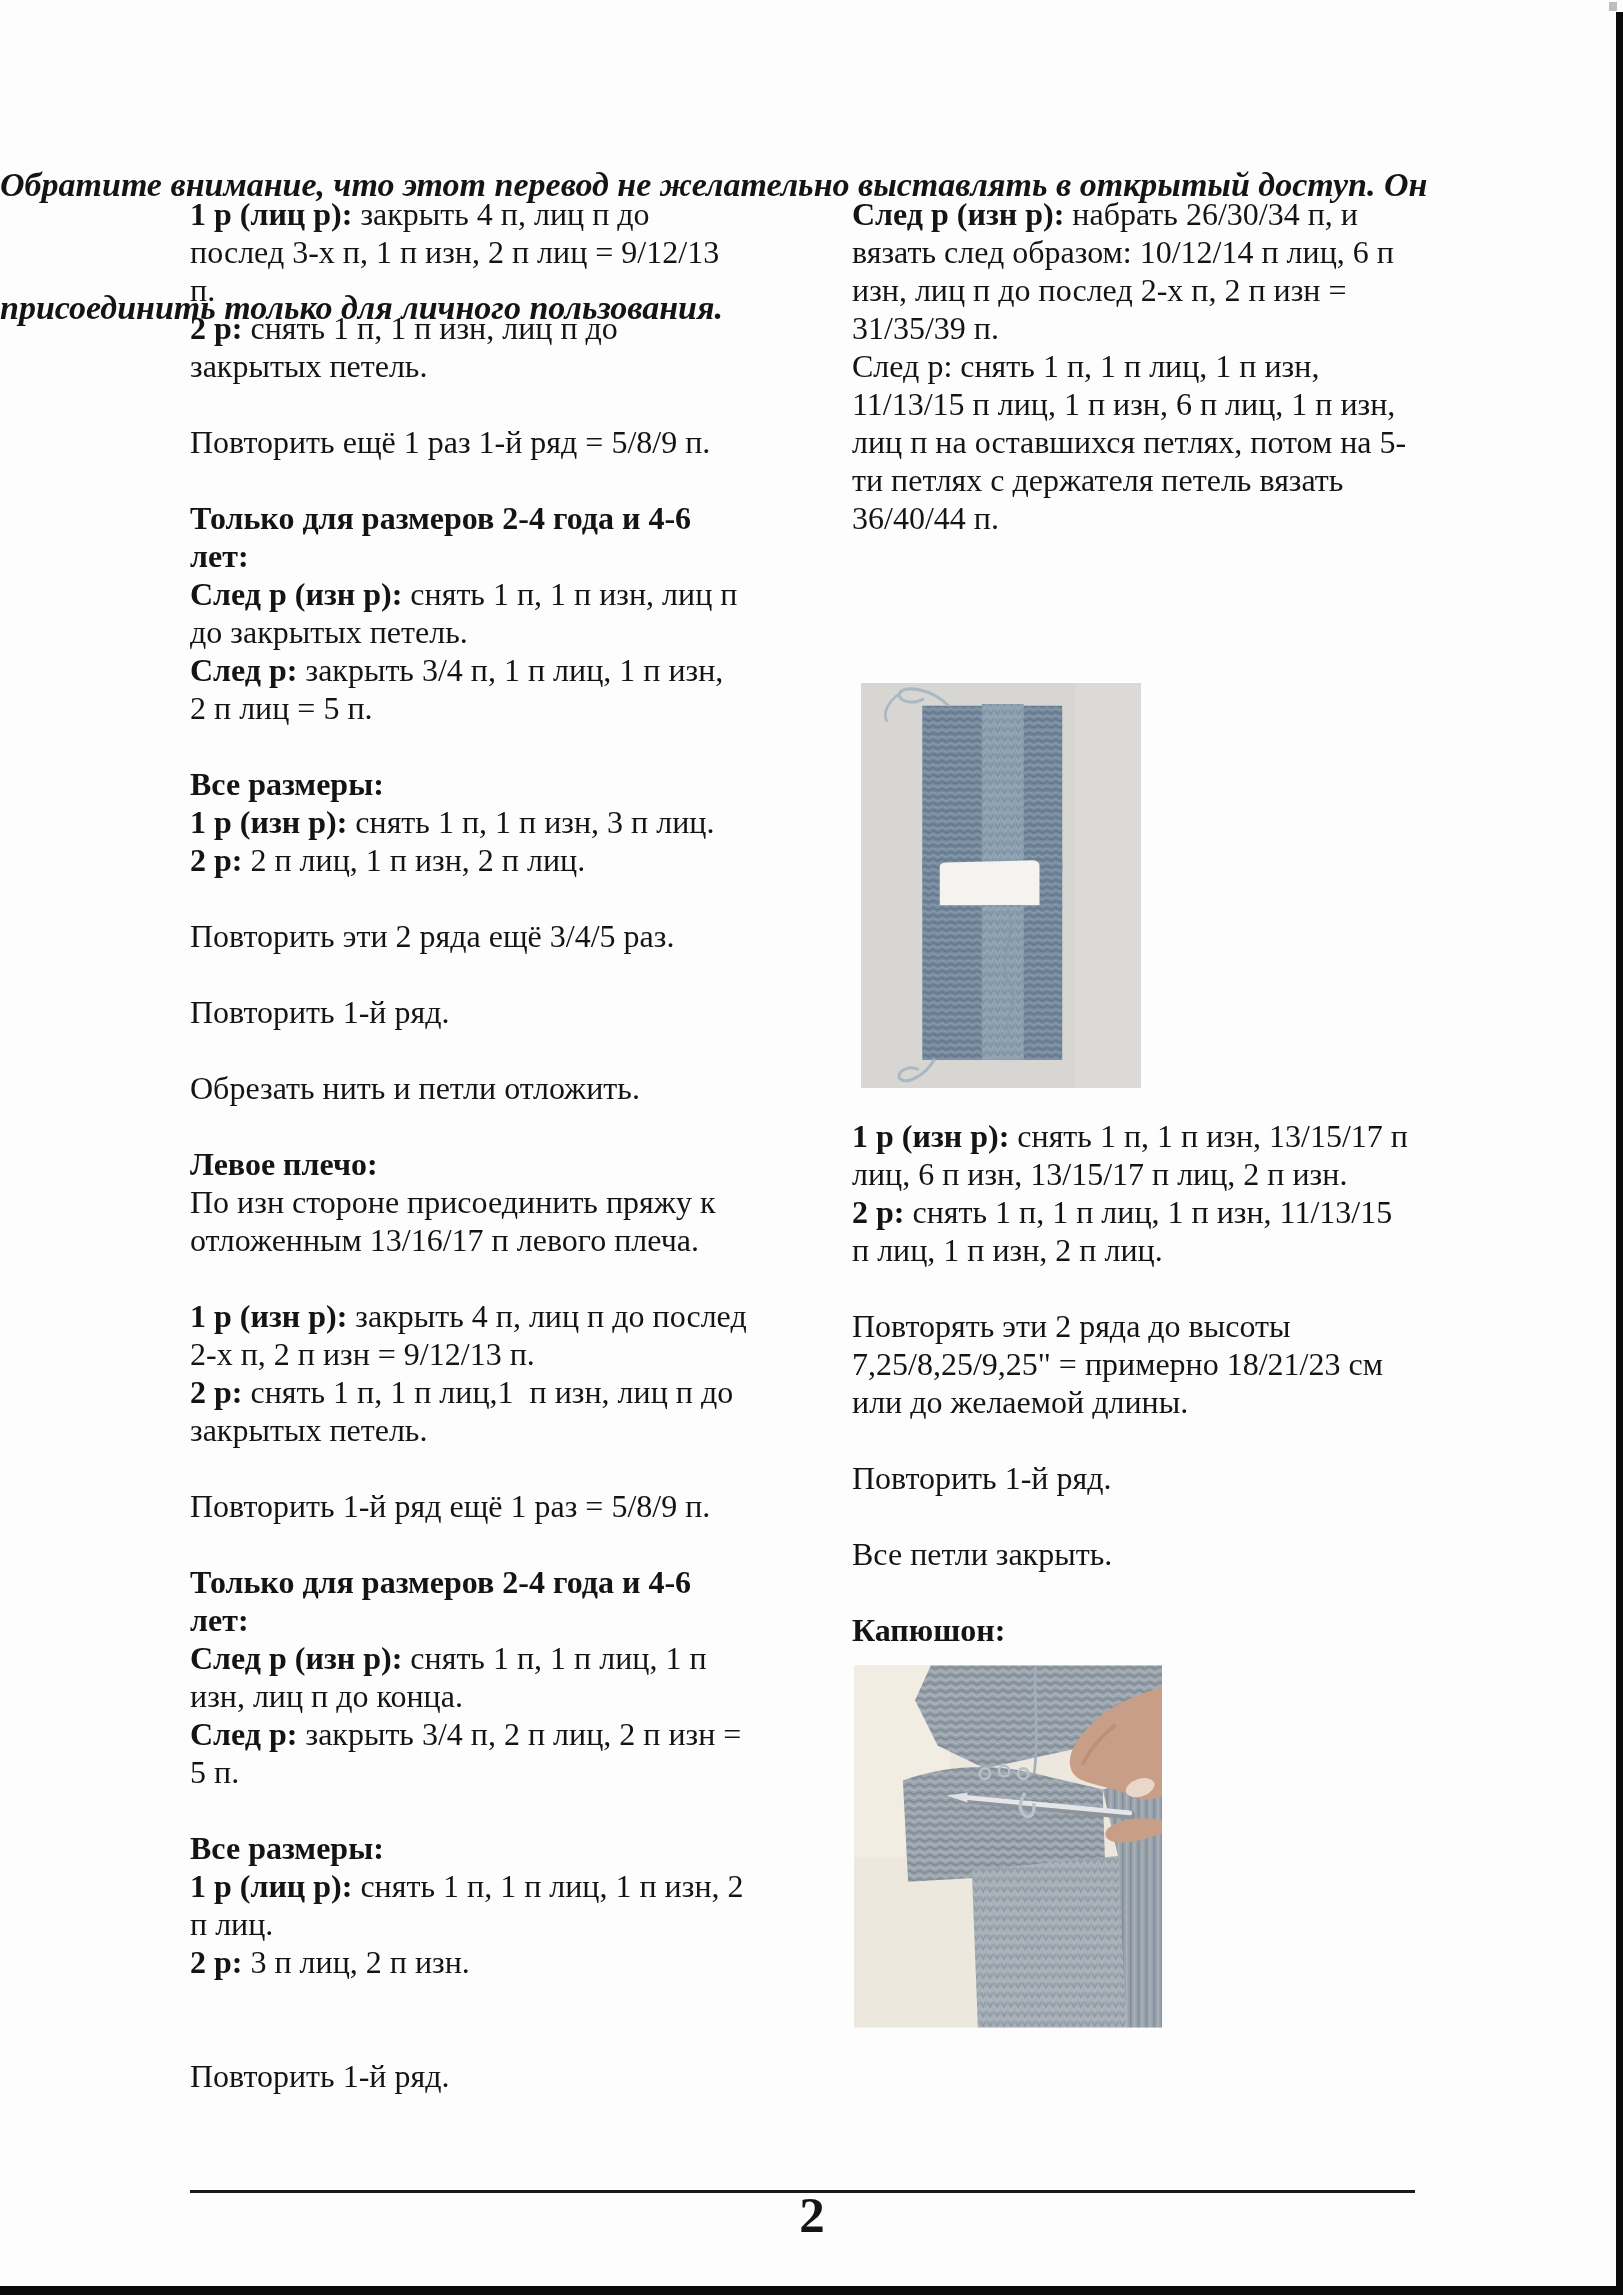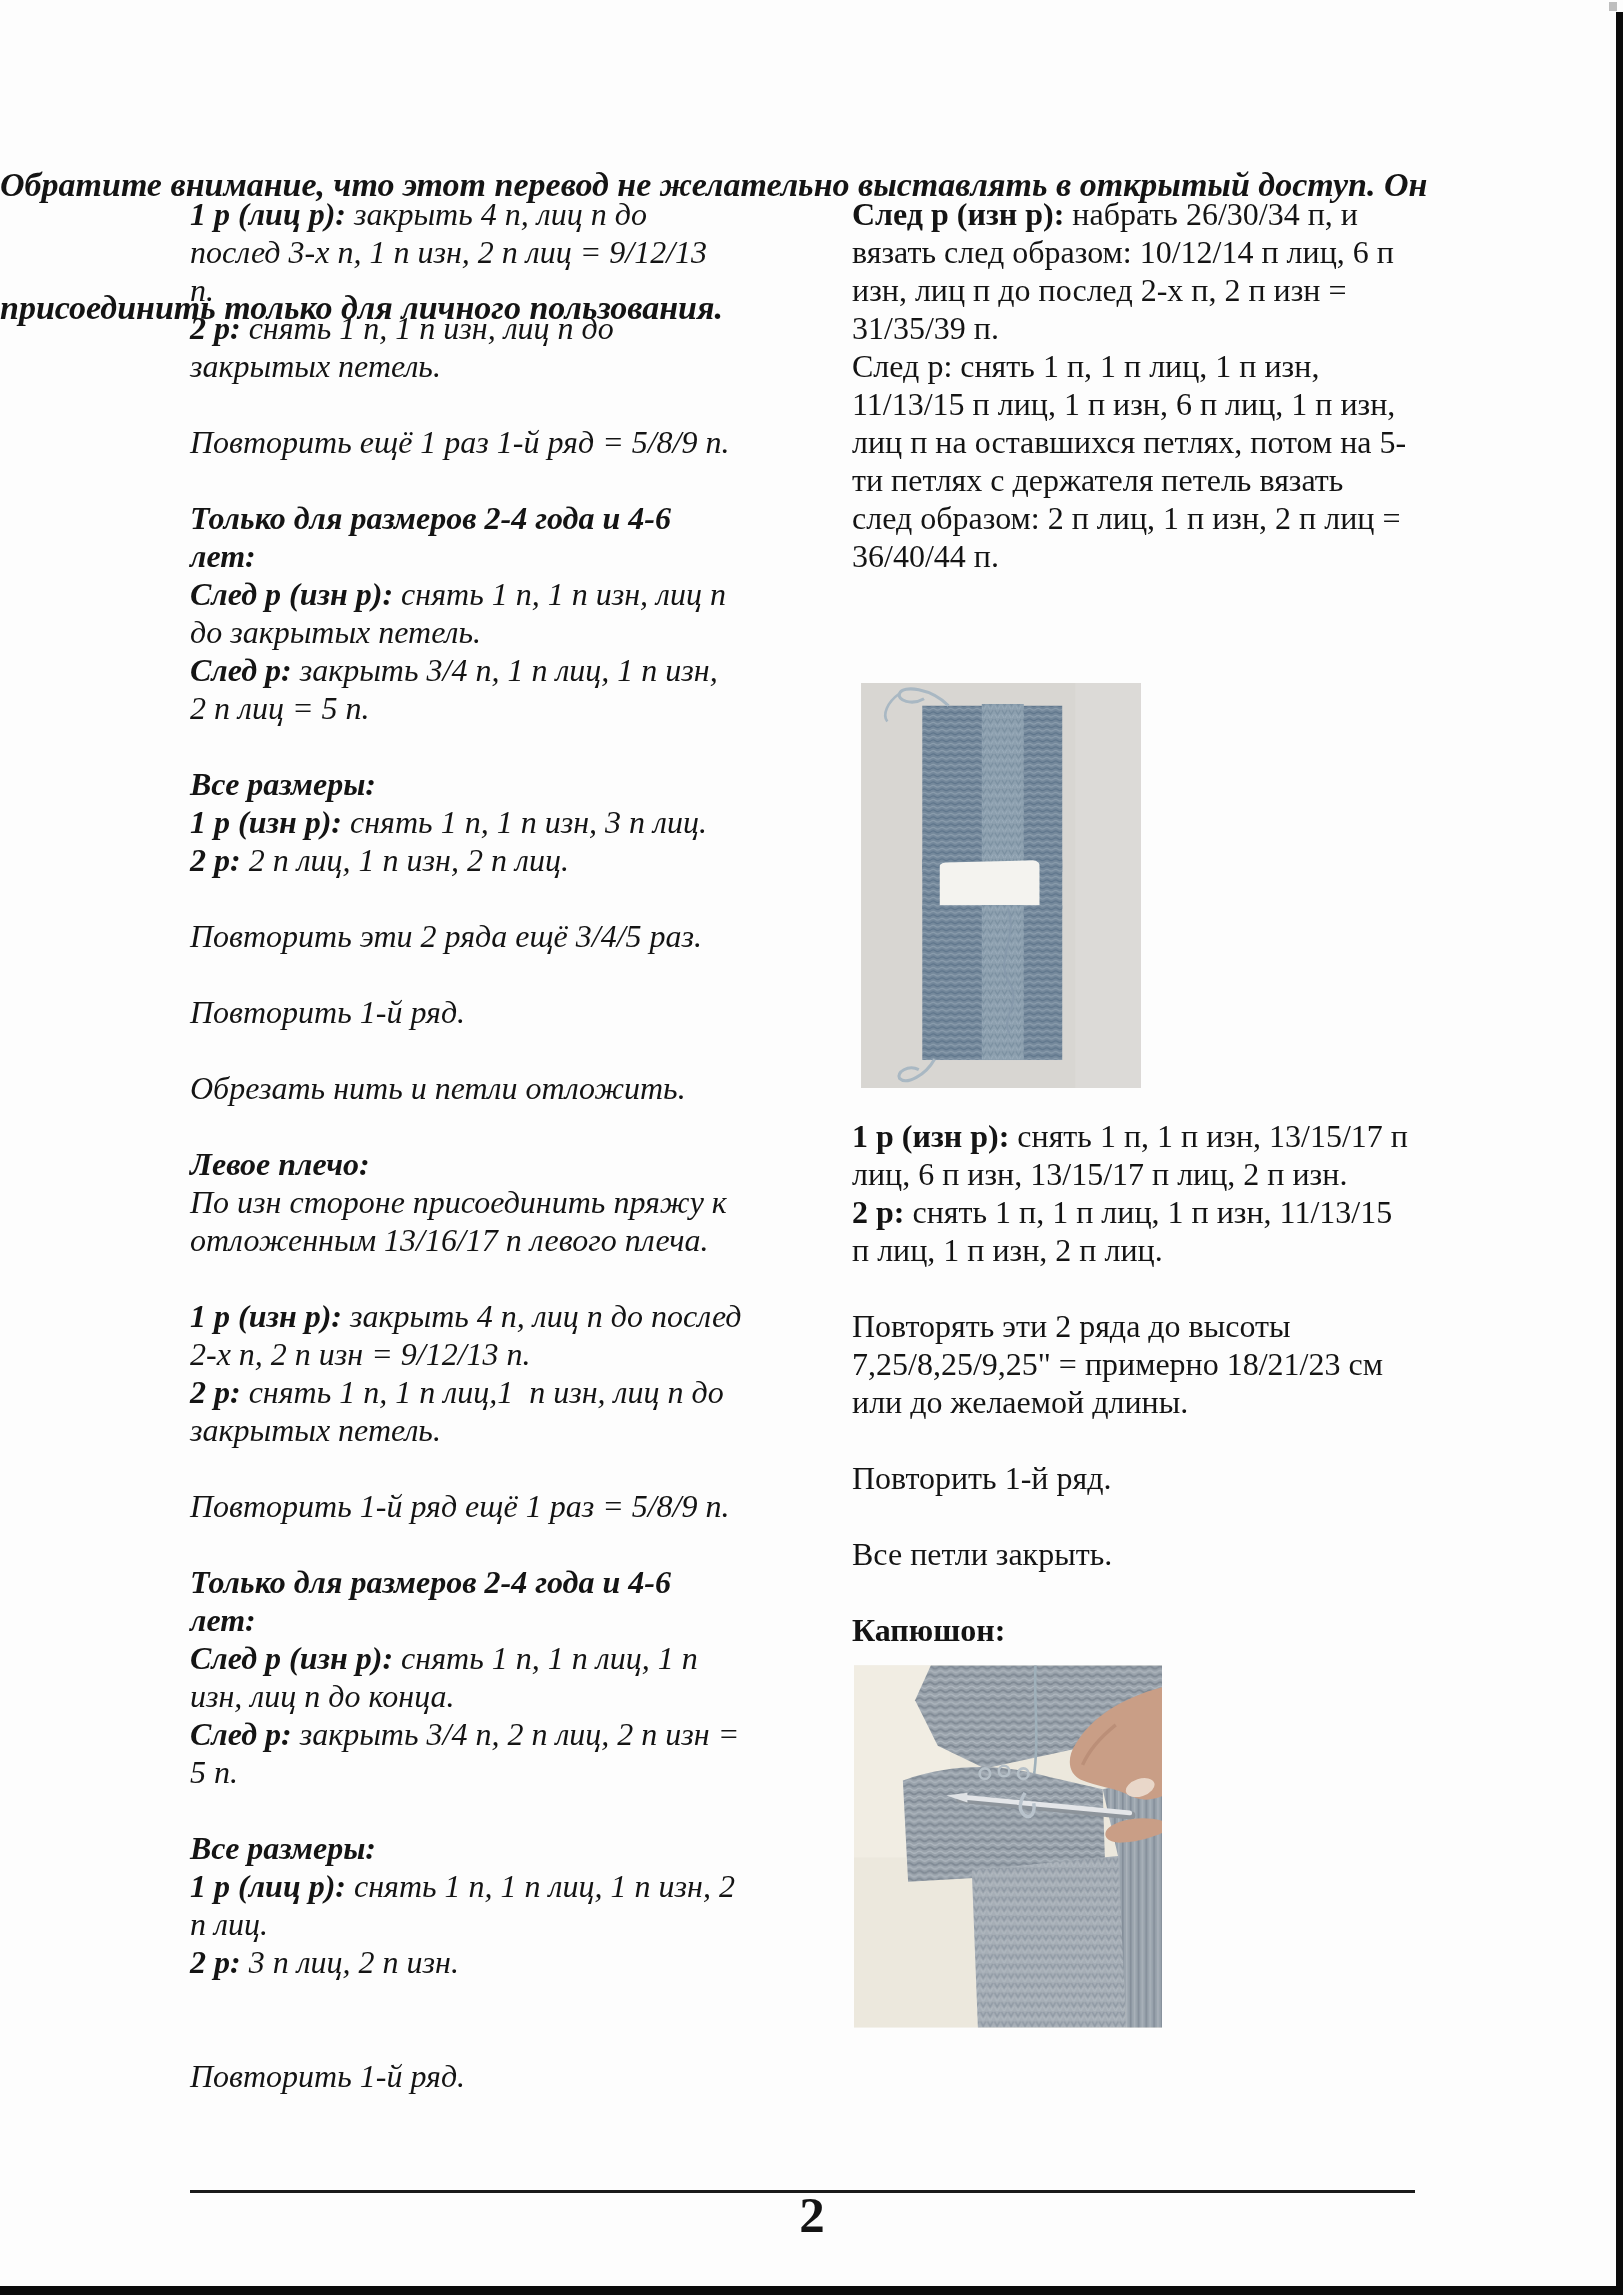--- a/index.html
+++ b/index.html
@@ -41,21 +41,21 @@
   }
 </style>
 </head>
 <body>
 
 <div class="notice">
   <div>Обратите внимание, что этот перевод не желательно выставлять в открытый доступ. Он</div>
   <div>присоединить только для личного пользования.</div>
 </div>
 
-<div class="col" style="left:190px;top:195px;width:594px;font-style:italic;">
+<div class="col" style="left:190px;top:195px;width:594px;">
 
     <div class="line"><span class="b">1 р (лиц р):</span><span class="t"> закрыть 4 п, лиц п до</span></div>
 
     <div class="line"><span class="b"></span><span class="t">послед 3-х п, 1 п изн, 2 п лиц = 9/12/13</span></div>
 
     <div class="line"><span class="b"></span><span class="t">п.</span></div>
 
     <div class="line"><span class="b">2 р:</span><span class="t"> снять 1 п, 1 п изн, лиц п до</span></div>
 
     <div class="line"><span class="b"></span><span class="t">закрытых петель.</span></div>
@@ -163,21 +163,20 @@
     <div class="line"><span class="b"></span><span class="t">31/35/39 п.</span></div>
 
     <div class="line"><span class="b"></span><span class="t">След р: снять 1 п, 1 п лиц, 1 п изн,</span></div>
 
     <div class="line"><span class="b"></span><span class="t">11/13/15 п лиц, 1 п изн, 6 п лиц, 1 п изн,</span></div>
 
     <div class="line"><span class="b"></span><span class="t">лиц п на оставшихся петлях, потом на 5-</span></div>
 
     <div class="line"><span class="b"></span><span class="t">ти петлях с держателя петель вязать</span></div>
 
-    <div class="line"><span class="b"></span><span class="t">след образом: 2 п лиц, 1 п изн, 2 п лиц =</span></div>
 
     <div class="line"><span class="b"></span><span class="t">36/40/44 п.</span></div>
 
     <div class="line"><span class="b"></span><span class="t"></span></div>
 
   </div>
 
 <div class="photo" style="left:861px;top:683px;width:280px;height:405px;">
   <svg width="280" height="405" viewBox="0 0 320 463">
     <defs>

